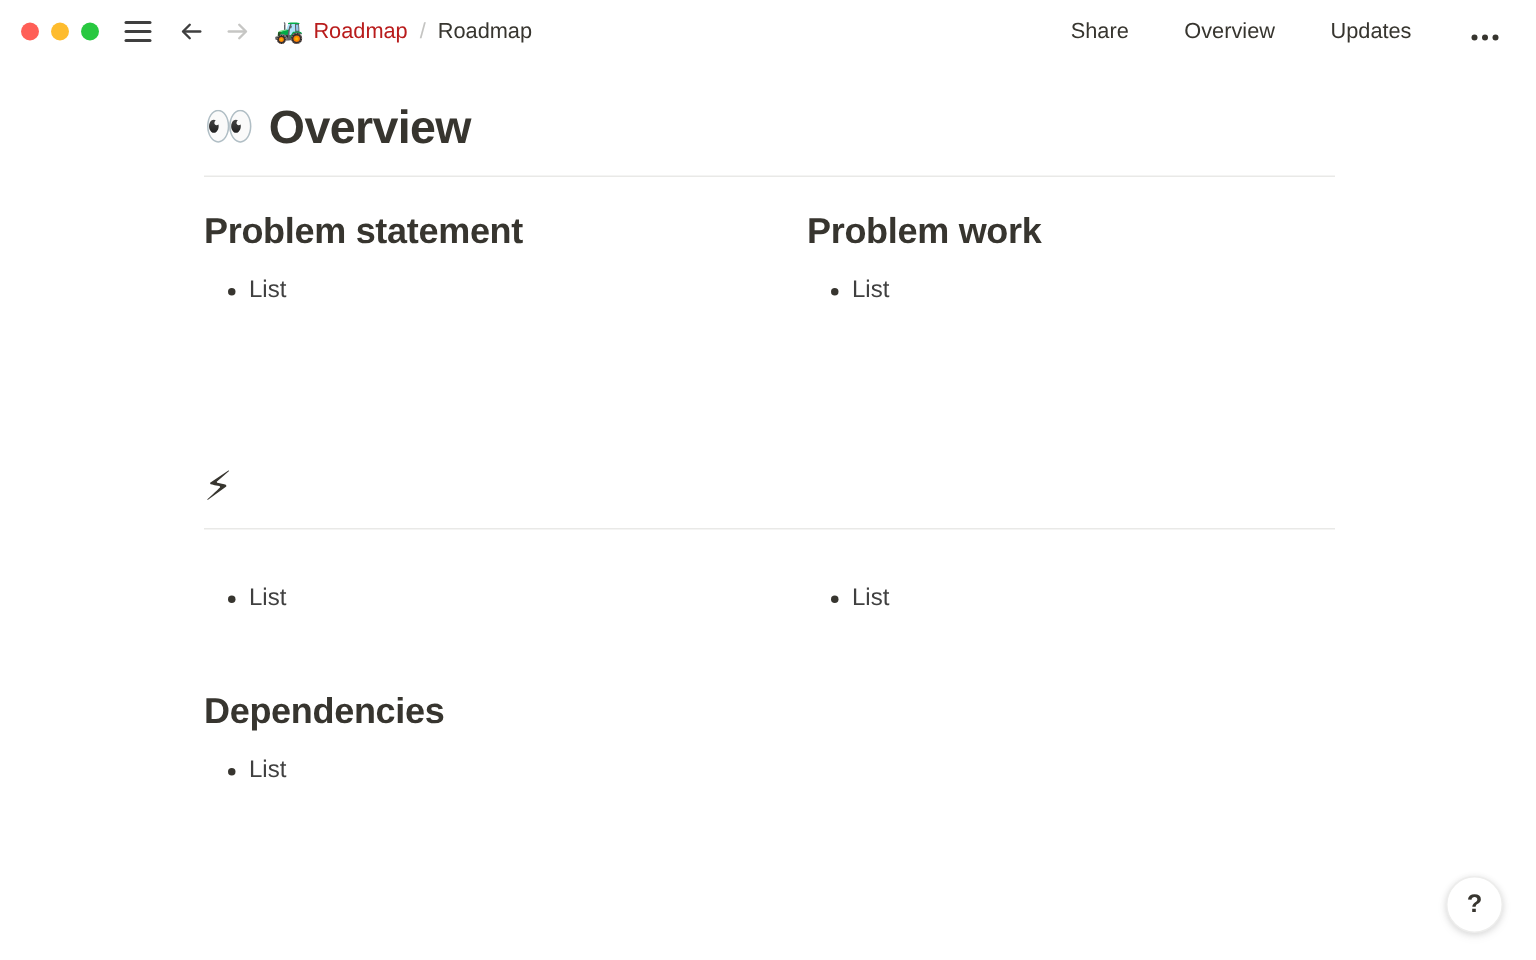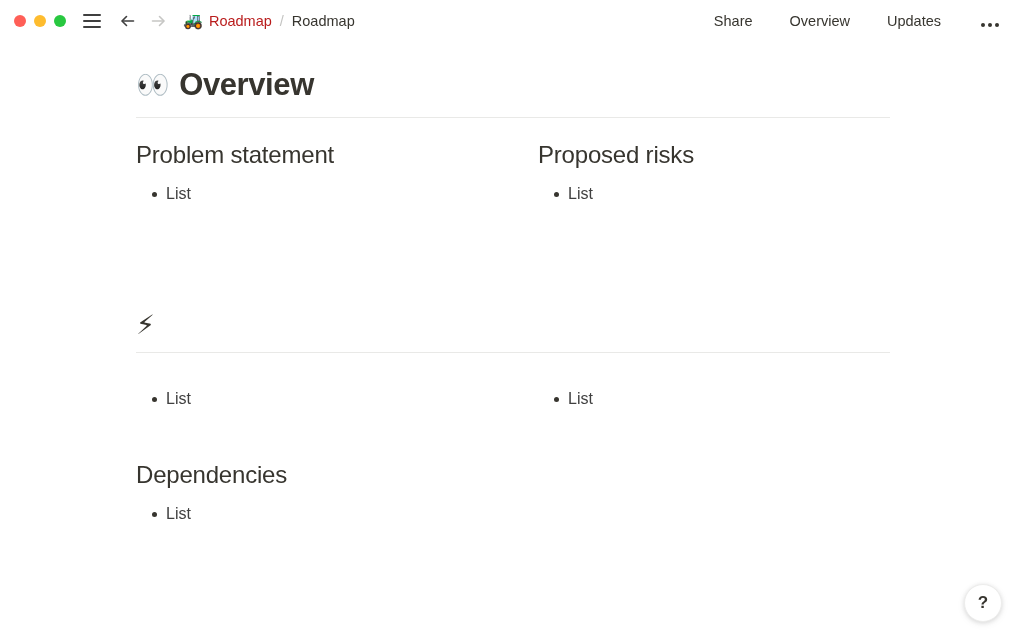--- a/index.html
+++ b/index.html
@@ -185,21 +185,21 @@
     margin-top: 22px;
   }
   .col {
     width: 402px;
     flex: none;
   }
   .col.second { width: 352px; }
 
   .col-title {
     font-size: 24px;
-    font-weight: normal;
+    font-weight: bold;
     color: #37352f;
     letter-spacing: -0.2px;
     line-height: 1.25;
   }
 
   .list {
     margin-top: 12px;
     list-style: none;
   }
   .list-item {
@@ -308,21 +308,21 @@
       <div class="divider"></div>
 
       <div class="columns">
         <div class="col">
           <div class="col-title">Problem statement</div>
           <ul class="list">
             <li class="list-item">List</li>
           </ul>
         </div>
         <div class="col second">
-          <div class="col-title">Proposed risks</div>
+          <div class="col-title">Problem work</div>
           <ul class="list">
             <li class="list-item">List</li>
           </ul>
         </div>
       </div>
 
       <div class="block-gap-lg"></div>
 
       <div class="section-heading">
         <span class="section-emoji">⚡</span>

